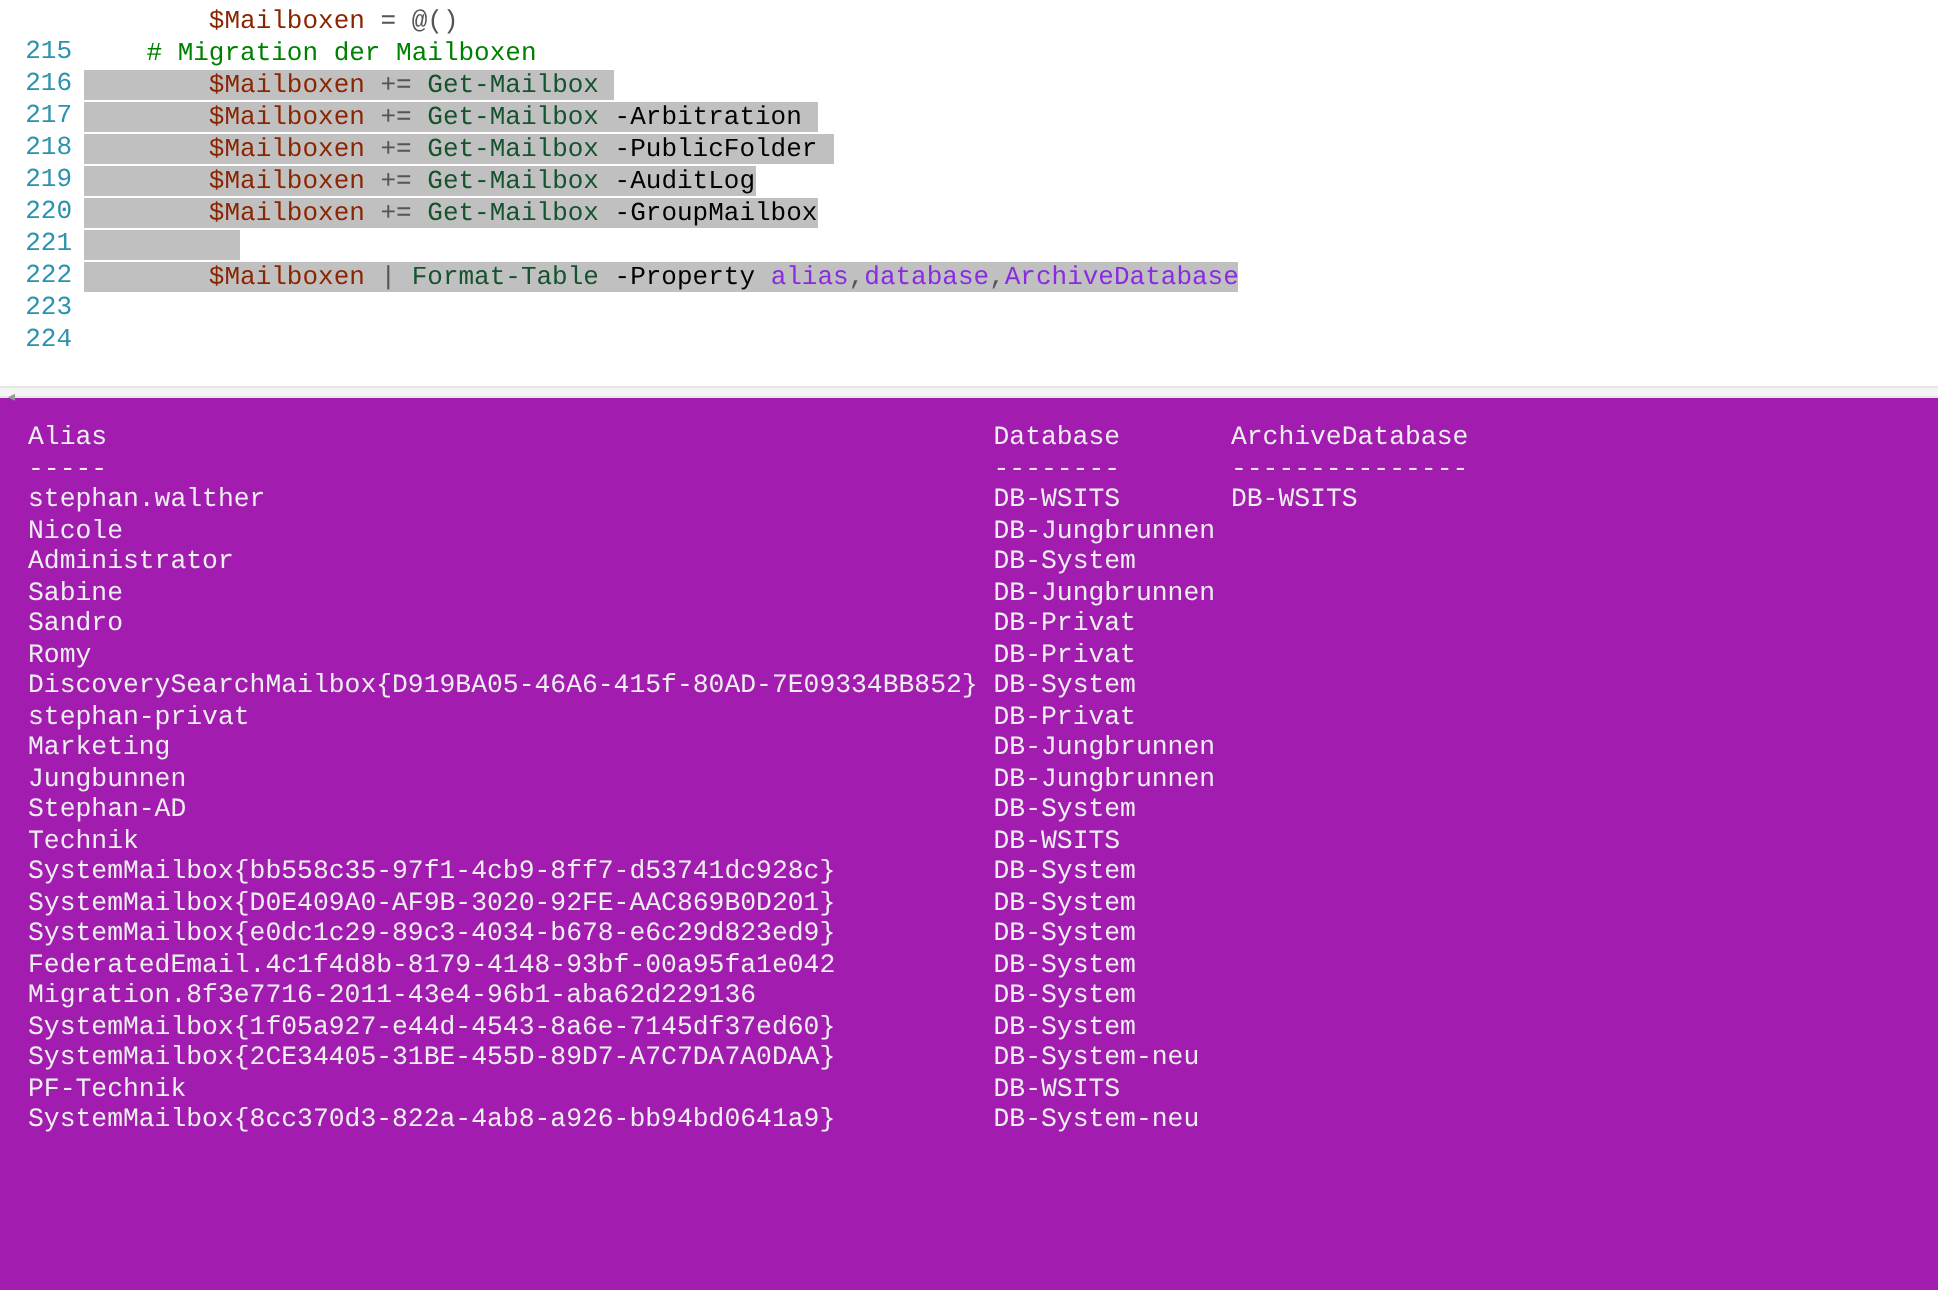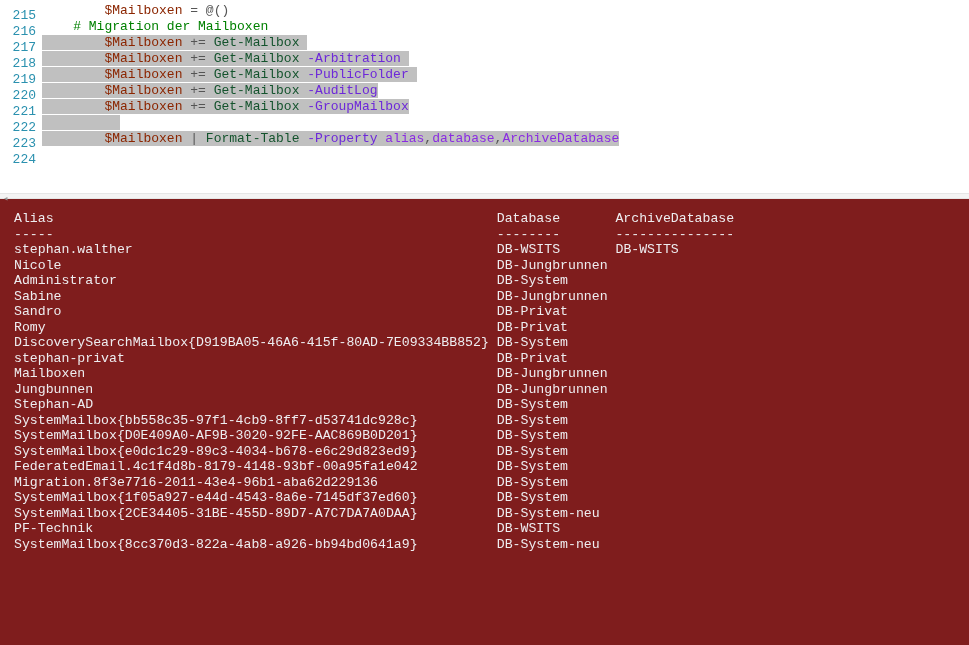--- a/index.html
+++ b/index.html
@@ -12,21 +12,21 @@
       overflow: hidden;
     }
     .editor-pane {
       background: #fff;
       height: 193px;
       display: flex;
       overflow: hidden;
     }
     .gutter {
       width: 42px;
-      padding: 8px 6px 3px 3px;
+      padding: 18px 6px 3px 3px;
       text-align: right;
       color: #2b91af;
       user-select: none;
       flex-shrink: 0;
     }
     .gutter div { line-height: 16px; }
     .code-area {
       padding: 3px 0;
       position: relative;
       flex: 1;
@@ -36,25 +36,25 @@
       white-space: pre;
       position: relative;
     }
     .sel {
       background: #c0c0c0;
     }
     .c-comment { color: #008000; }
     .c-var { color: #8b2500; }
     .c-op { color: #555; }
     .c-cmd { color: #14532d; }
-    .c-param { color: #6d28d9; }
+    .c-param { color: #000000; }
     .c-ident { color: #8a2be2; }
     .c-plain { color: #000; }
     .console-pane {
-      background: #7f1d1d;
+      background: #a21caf;
       color: #eeedf0;
       padding: 12px 14px;
       height: calc(645px - 193px - 6px);
       overflow: hidden;
       font-size: 13.2px;
       line-height: 15.5px;
     }
     .console-line { white-space: pre; }
     .scroll-arrow {
       font-size: 9px;
@@ -107,23 +107,24 @@
     <div class="console-line">Alias                                                        Database       ArchiveDatabase</div>
     <div class="console-line">-----                                                        --------       ---------------</div>
     <div class="console-line"><span>stephan.walther                                              </span><span>DB-WSITS       </span><span>DB-WSITS</span></div>
     <div class="console-line"><span>Nicole                                                       </span><span>DB-Jungbrunnen </span><span></span></div>
     <div class="console-line"><span>Administrator                                                </span><span>DB-System      </span><span></span></div>
     <div class="console-line"><span>Sabine                                                       </span><span>DB-Jungbrunnen </span><span></span></div>
     <div class="console-line"><span>Sandro                                                       </span><span>DB-Privat      </span><span></span></div>
     <div class="console-line"><span>Romy                                                         </span><span>DB-Privat      </span><span></span></div>
     <div class="console-line"><span>DiscoverySearchMailbox{D919BA05-46A6-415f-80AD-7E09334BB852} </span><span>DB-System      </span><span></span></div>
     <div class="console-line"><span>stephan-privat                                               </span><span>DB-Privat      </span><span></span></div>
-    <div class="console-line"><span>Mailboxen                                                    </span><span>DB-Jungbrunnen </span><span></span></div>
+    <div class="console-line"><span>Marketing                                                    </span><span>DB-Jungbrunnen </span><span></span></div>
     <div class="console-line"><span>Jungbunnen                                                   </span><span>DB-Jungbrunnen </span><span></span></div>
     <div class="console-line"><span>Stephan-AD                                                   </span><span>DB-System      </span><span></span></div>
+    <div class="console-line"><span>Technik                                                      </span><span>DB-WSITS       </span><span></span></div>
     <div class="console-line"><span>SystemMailbox{bb558c35-97f1-4cb9-8ff7-d53741dc928c}          </span><span>DB-System      </span><span></span></div>
     <div class="console-line"><span>SystemMailbox{D0E409A0-AF9B-3020-92FE-AAC869B0D201}          </span><span>DB-System      </span><span></span></div>
     <div class="console-line"><span>SystemMailbox{e0dc1c29-89c3-4034-b678-e6c29d823ed9}          </span><span>DB-System      </span><span></span></div>
     <div class="console-line"><span>FederatedEmail.4c1f4d8b-8179-4148-93bf-00a95fa1e042          </span><span>DB-System      </span><span></span></div>
     <div class="console-line"><span>Migration.8f3e7716-2011-43e4-96b1-aba62d229136               </span><span>DB-System      </span><span></span></div>
     <div class="console-line"><span>SystemMailbox{1f05a927-e44d-4543-8a6e-7145df37ed60}          </span><span>DB-System      </span><span></span></div>
     <div class="console-line"><span>SystemMailbox{2CE34405-31BE-455D-89D7-A7C7DA7A0DAA}          </span><span>DB-System-neu  </span><span></span></div>
     <div class="console-line"><span>PF-Technik                                                   </span><span>DB-WSITS       </span><span></span></div>
     <div class="console-line"><span>SystemMailbox{8cc370d3-822a-4ab8-a926-bb94bd0641a9}          </span><span>DB-System-neu  </span><span></span></div>
   </div>

